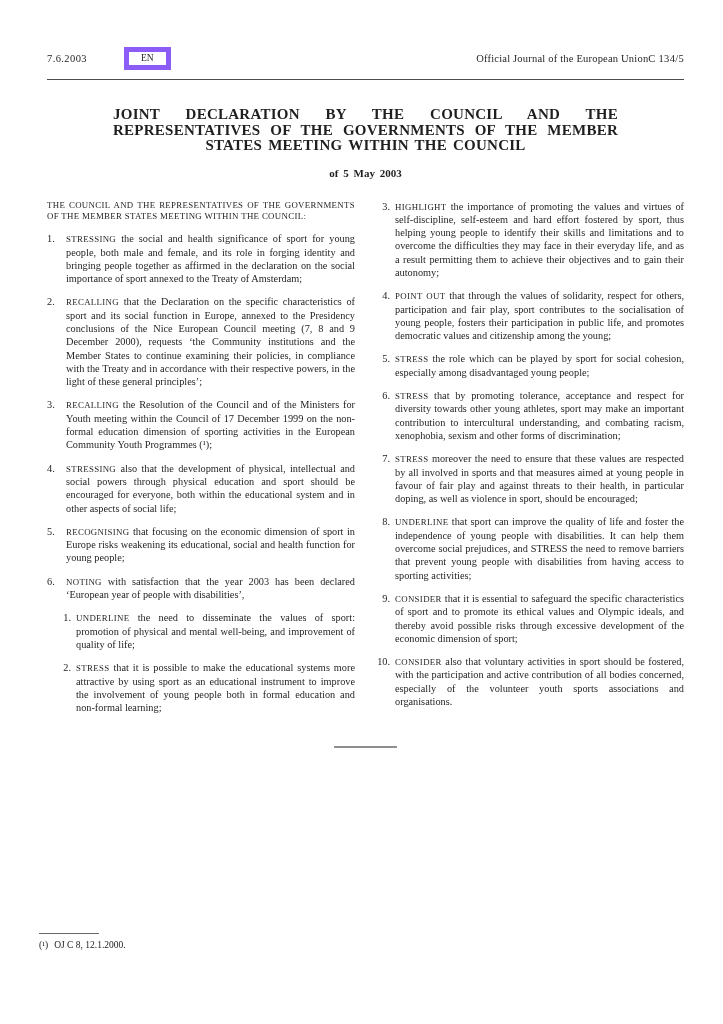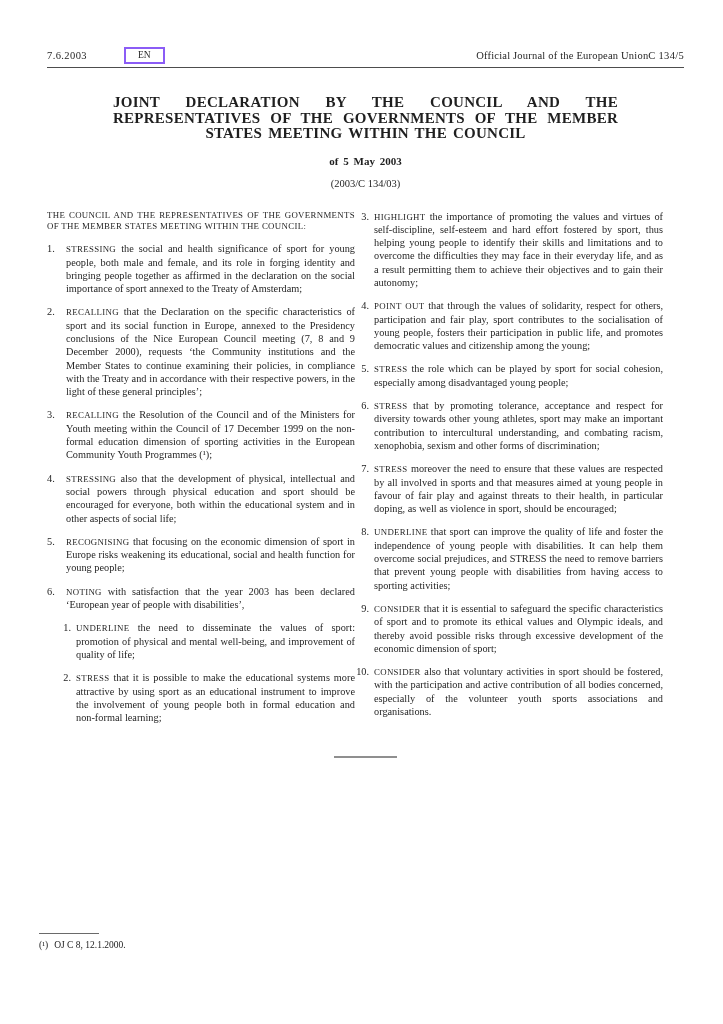--- a/index.html
+++ b/index.html
@@ -18,28 +18,28 @@
     padding: 47px 39px 0 47px;
     overflow: hidden;
   }
 
   
   .journal-header {
     display: flex;
     align-items: center;
     font-size: 10.5px;
     border-bottom: 1px solid #4d4d4d;
-    padding-bottom: 3px;
+    padding-bottom: 9px;
   }
   .header-date {
     letter-spacing: 0.4px;
   }
   .lang-box {
     display: inline-block;
-    border: 2px solid #8b5cf6;
+    border: 5px solid #8b5cf6;
     padding: 1px 12px 2px 12px;
     font-size: 9.5px;
     margin-left: 37px;
     color: #2a2a2a;
   }
   .header-center {
     flex: 1;
     text-align: right;
     letter-spacing: 0.2px;
   }
@@ -76,20 +76,21 @@
     word-spacing: 2px;
   }
   .title-ref {
     margin-top: 11px;
     font-size: 10.5px;
   }
 
   
   .columns {
     display: flex;
+    gap: 21px;
     margin-top: 21px;
   }
   .col {
     width: 308px;
     font-size: 10.3px;
     line-height: 1.29;
     text-align: justify;
   }
   .intro, .bridge {
     margin: 0 0 10px 0;
@@ -154,21 +155,20 @@
   <div class="journal-header">
     <span class="header-date">7.6.2003</span>
     <span class="lang-box">EN</span>
     <span class="header-center">Official Journal of the European Union</span>
     <span class="header-pageref">C 134/5</span>
   </div>
 
   <div class="title-block">
     <div class="main-title">JOINT DECLARATION BY THE COUNCIL AND THE REPRESENTATIVES OF THE GOVERNMENTS OF THE MEMBER STATES MEETING WITHIN THE COUNCIL</div>
     <div class="title-date">of 5 May 2003</div>
-    <div class="title-ref">(2003/C 134/03)</div>
   </div>
 
   <div class="columns">
 
     <div class="col">
       <p class="intro kw">THE COUNCIL AND THE REPRESENTATIVES OF THE GOVERNMENTS OF THE MEMBER STATES MEETING WITHIN THE COUNCIL:</p>
 
       <div class="left-main">
         <div class="item">
           <span class="num">1.</span>

